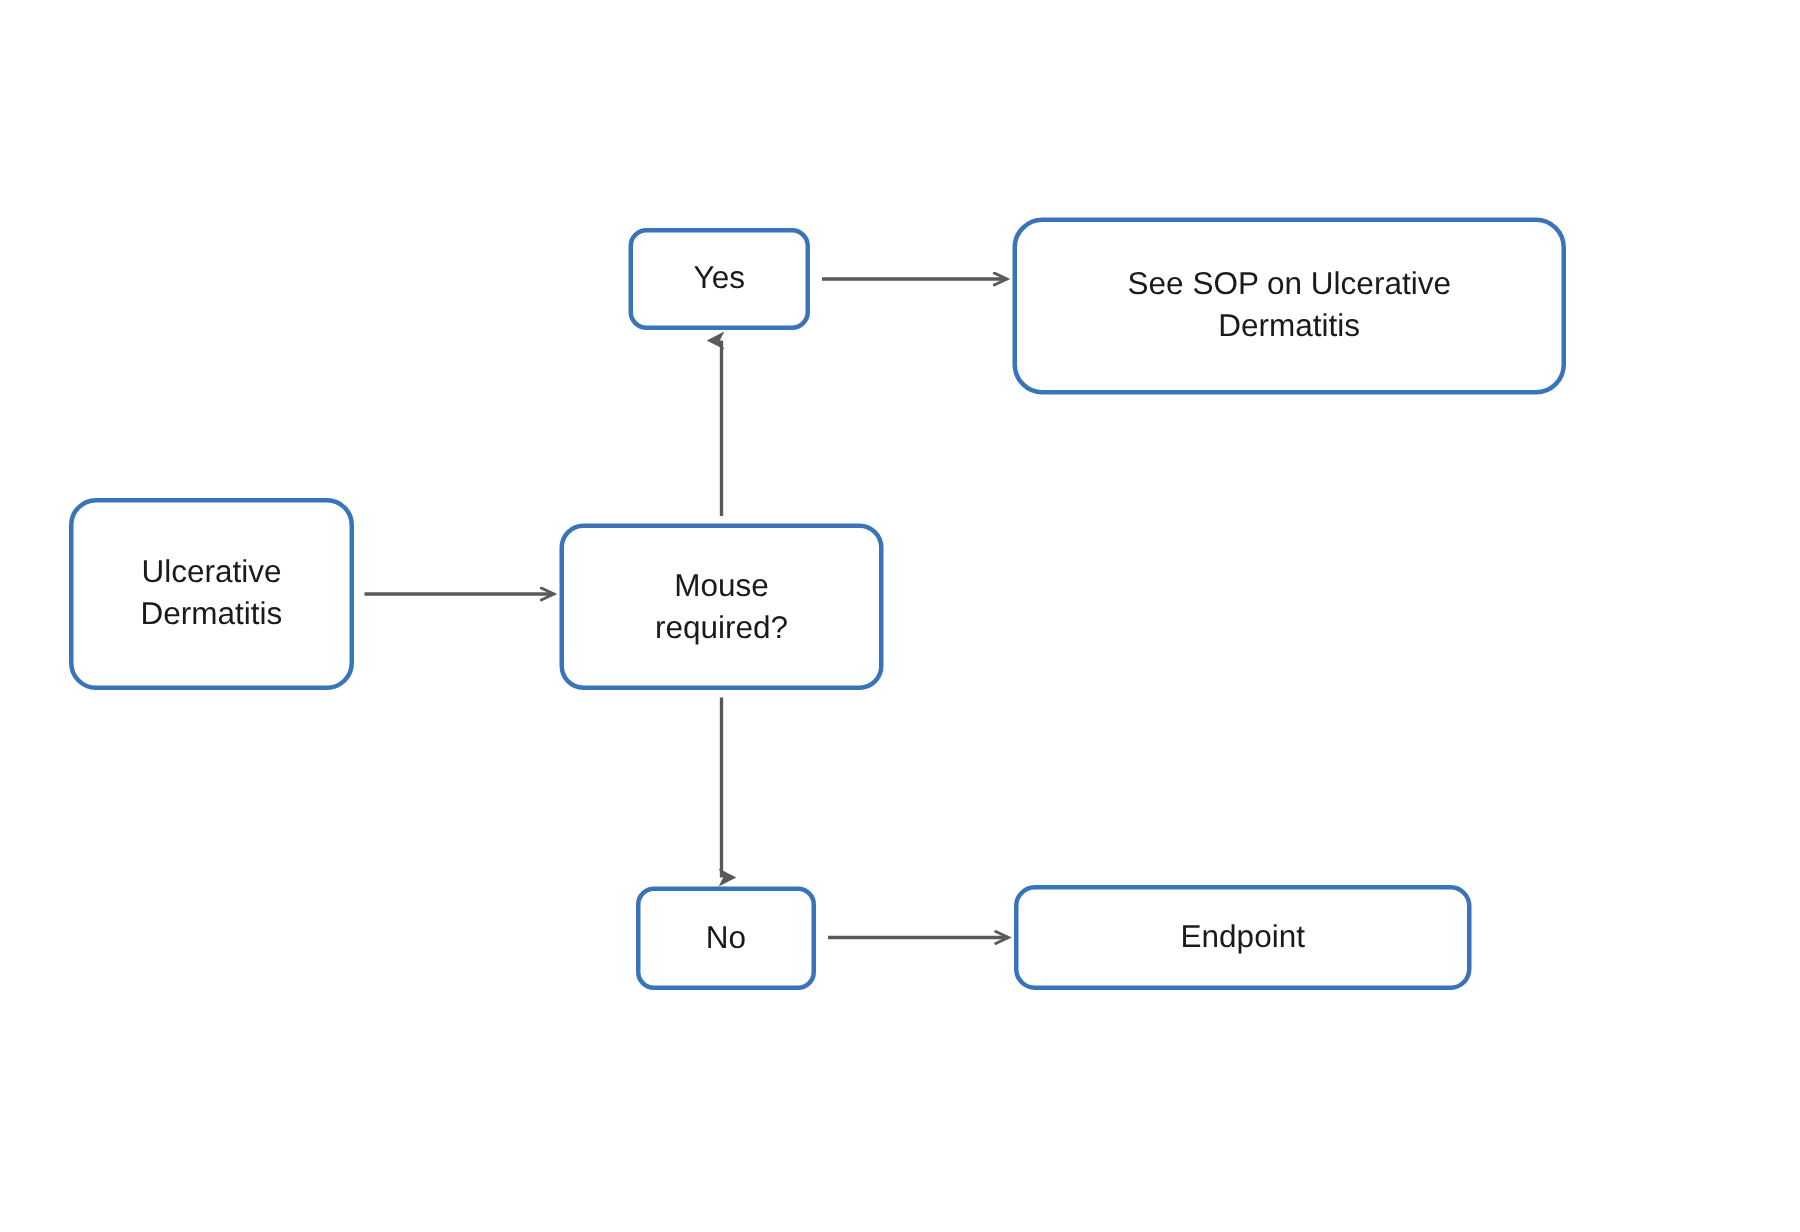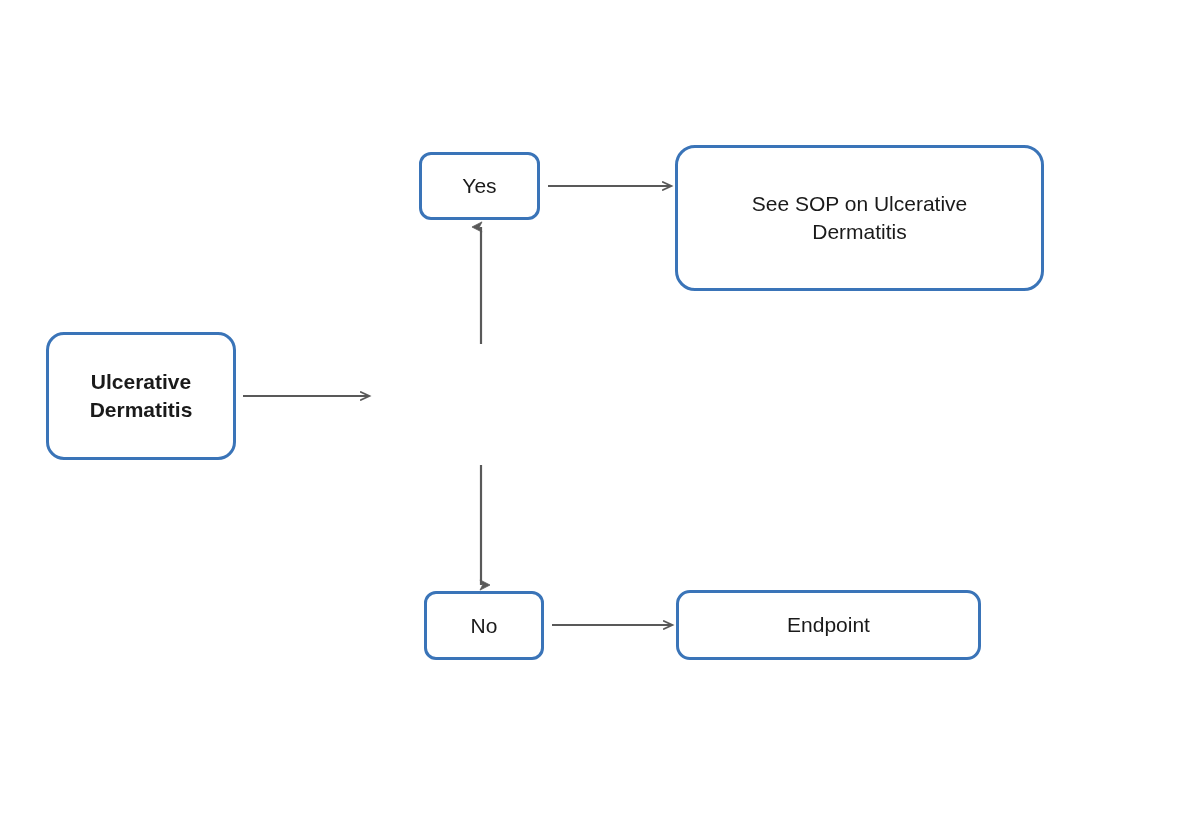--- a/index.html
+++ b/index.html
@@ -35,36 +35,36 @@
   }
   .node .node-label {
     display: block;
     width: 100%;
     white-space: pre-line;
   }
 
   
   #node-start {
     left: 46px;  top: 332px;  width: 190px; height: 128px;
-    font-size: 21px; font-weight: bold; border-radius: 18px;
+    font-size: 21px; font-weight: normal; border-radius: 18px;
   }
   #node-decision {
     left: 373px; top: 349px;  width: 216px; height: 111px;
     font-size: 21px; font-weight: normal; border-radius: 16px;
   }
   #node-yes {
     left: 419px; top: 152px;  width: 121px; height: 68px;
     font-size: 21px; font-weight: normal; border-radius: 12px;
   }
   #node-no {
     left: 424px; top: 591px;  width: 120px; height: 69px;
     font-size: 21px; font-weight: normal; border-radius: 12px;
   }
   #node-sop {
-    left: 675px; top: 145px;  width: 369px; height: 146px;
+    left: 675px; top: 145px;  width: 369px; height: 118px;
     font-size: 21px; font-weight: normal; border-radius: 20px;
   }
   #node-endpoint {
     left: 676px; top: 590px;  width: 305px; height: 70px;
     font-size: 21px; font-weight: normal; border-radius: 14px;
   }
 
   
   #connectors {
     position: absolute;
@@ -101,20 +101,24 @@
     <line x1="548" y1="186" x2="671" y2="186" stroke="#595959" stroke-width="2.2" marker-end="url(#arrowOpen)"></line>
 
     <line x1="552" y1="625" x2="672" y2="625" stroke="#595959" stroke-width="2.2" marker-end="url(#arrowOpen)"></line>
   </svg>
 
   <div class="node" id="node-start">
     <span class="node-label">Ulcerative
 Dermatitis</span>
   </div>
 
+  <div class="node" id="node-decision">
+    <span class="node-label">Mouse
+required?</span>
+  </div>
 
   <div class="node" id="node-yes">
     <span class="node-label">Yes</span>
   </div>
 
   <div class="node" id="node-no">
     <span class="node-label">No</span>
   </div>
 
   <div class="node" id="node-sop">

